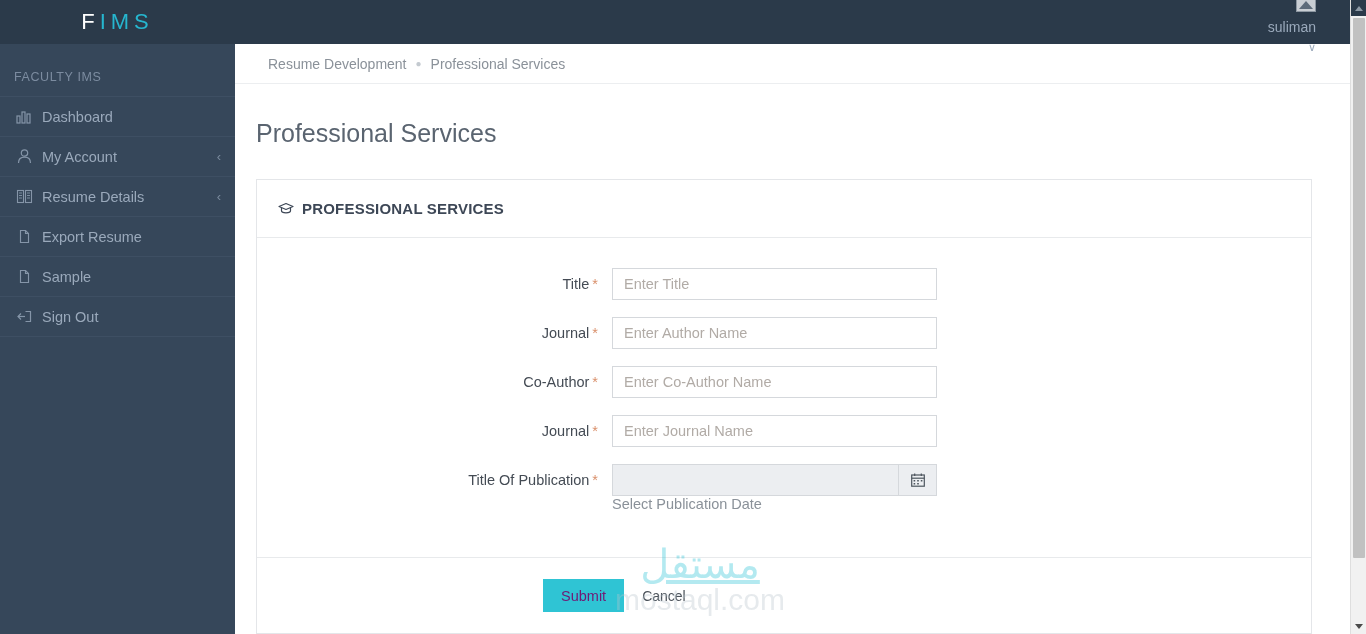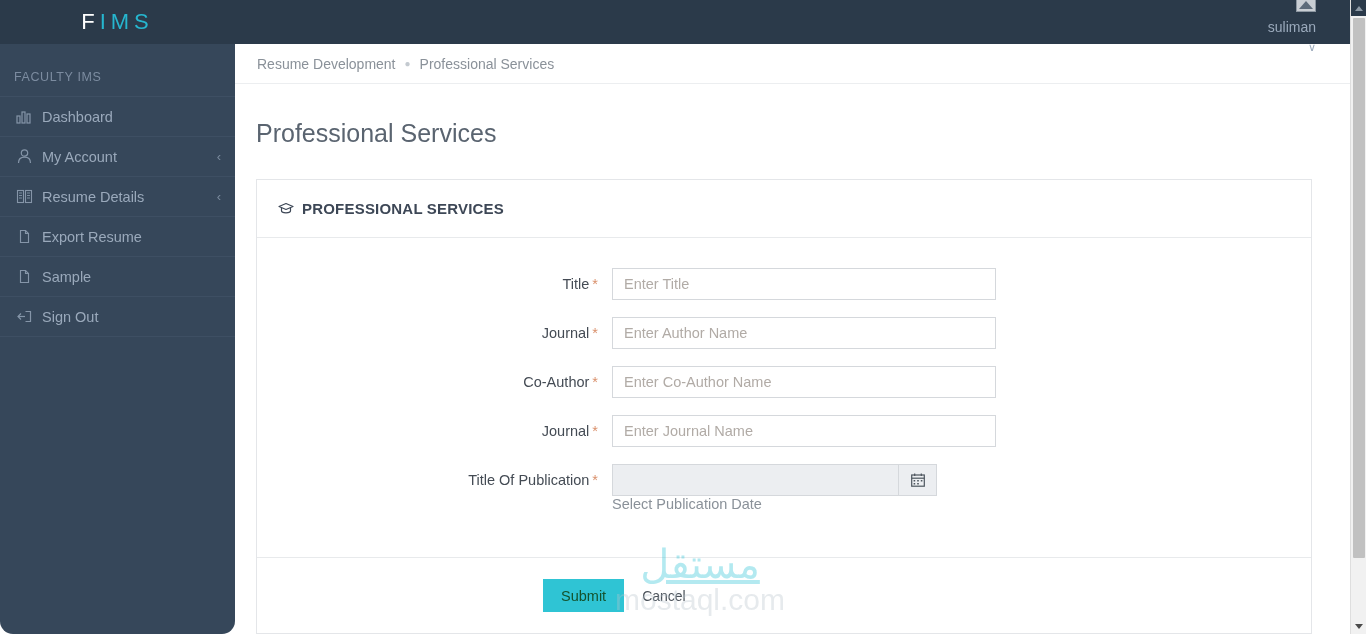--- a/index.html
+++ b/index.html
@@ -20,21 +20,20 @@
   }
 
   
   .sidebar {
     position: absolute;
     top: 0; left: 0;
     width: 235px;
     height: 634px;
     background: #36475a;
     z-index: 5;
-    border-radius: 13px;
   }
   .sidebar-brand {
     height: 44px;
     background: #2b3a4a;
     display: flex;
     align-items: center;
     justify-content: center;
   }
   .brand-text {
     font-size: 22px;
@@ -163,21 +162,21 @@
     top: 44px; left: 235px;
     width: 1115px;
     height: 590px;
     background: #ffffff;
   }
 
   .breadcrumb {
     height: 40px;
     display: flex;
     align-items: center;
-    padding-left: 22px;
+    padding-left: 33px;
     border-bottom: 1px solid #eceef0;
     font-size: 14px;
     gap: 9px;
   }
   .crumb { color: #8a9199; }
   .crumb-sep { color: #c4cad0; font-size: 10px; line-height: 1; }
 
   .page-title {
     font-size: 25px;
     font-weight: 400;
@@ -220,21 +219,21 @@
     padding: 8px 14px 0 0;
     font-size: 14.5px;
     color: #444b54;
   }
   .req { color: #d98f6a; padding-left: 3px; }
 
   .form-control-wrap { width: 325px; flex: 0 0 325px; }
 
   .txt-input {
     display: block;
-    width: 384px;
+    width: 325px;
     height: 32px;
     border: 1px solid #d5d8dc;
     padding: 0 11px;
     font-size: 14.5px;
     color: #555;
     font-family: "Liberation Sans", sans-serif;
     background: #ffffff;
     outline: none;
   }
   .txt-input::placeholder { color: #b1aba6; }
@@ -271,21 +270,21 @@
   .panel-foot {
     border-top: 1px solid #e8eaec;
     height: 76px;
     display: flex;
     align-items: center;
     padding-left: 286px;
     gap: 8px;
   }
   .btn-submit {
     background: #2fc4d4;
-    color: #14532d;
+    color: #701a75;
     border: none;
     height: 33px;
     padding: 0 18px;
     font-size: 14.5px;
     font-family: "Liberation Sans", sans-serif;
     cursor: pointer;
   }
   .btn-cancel {
     background: transparent;
     border: none;

